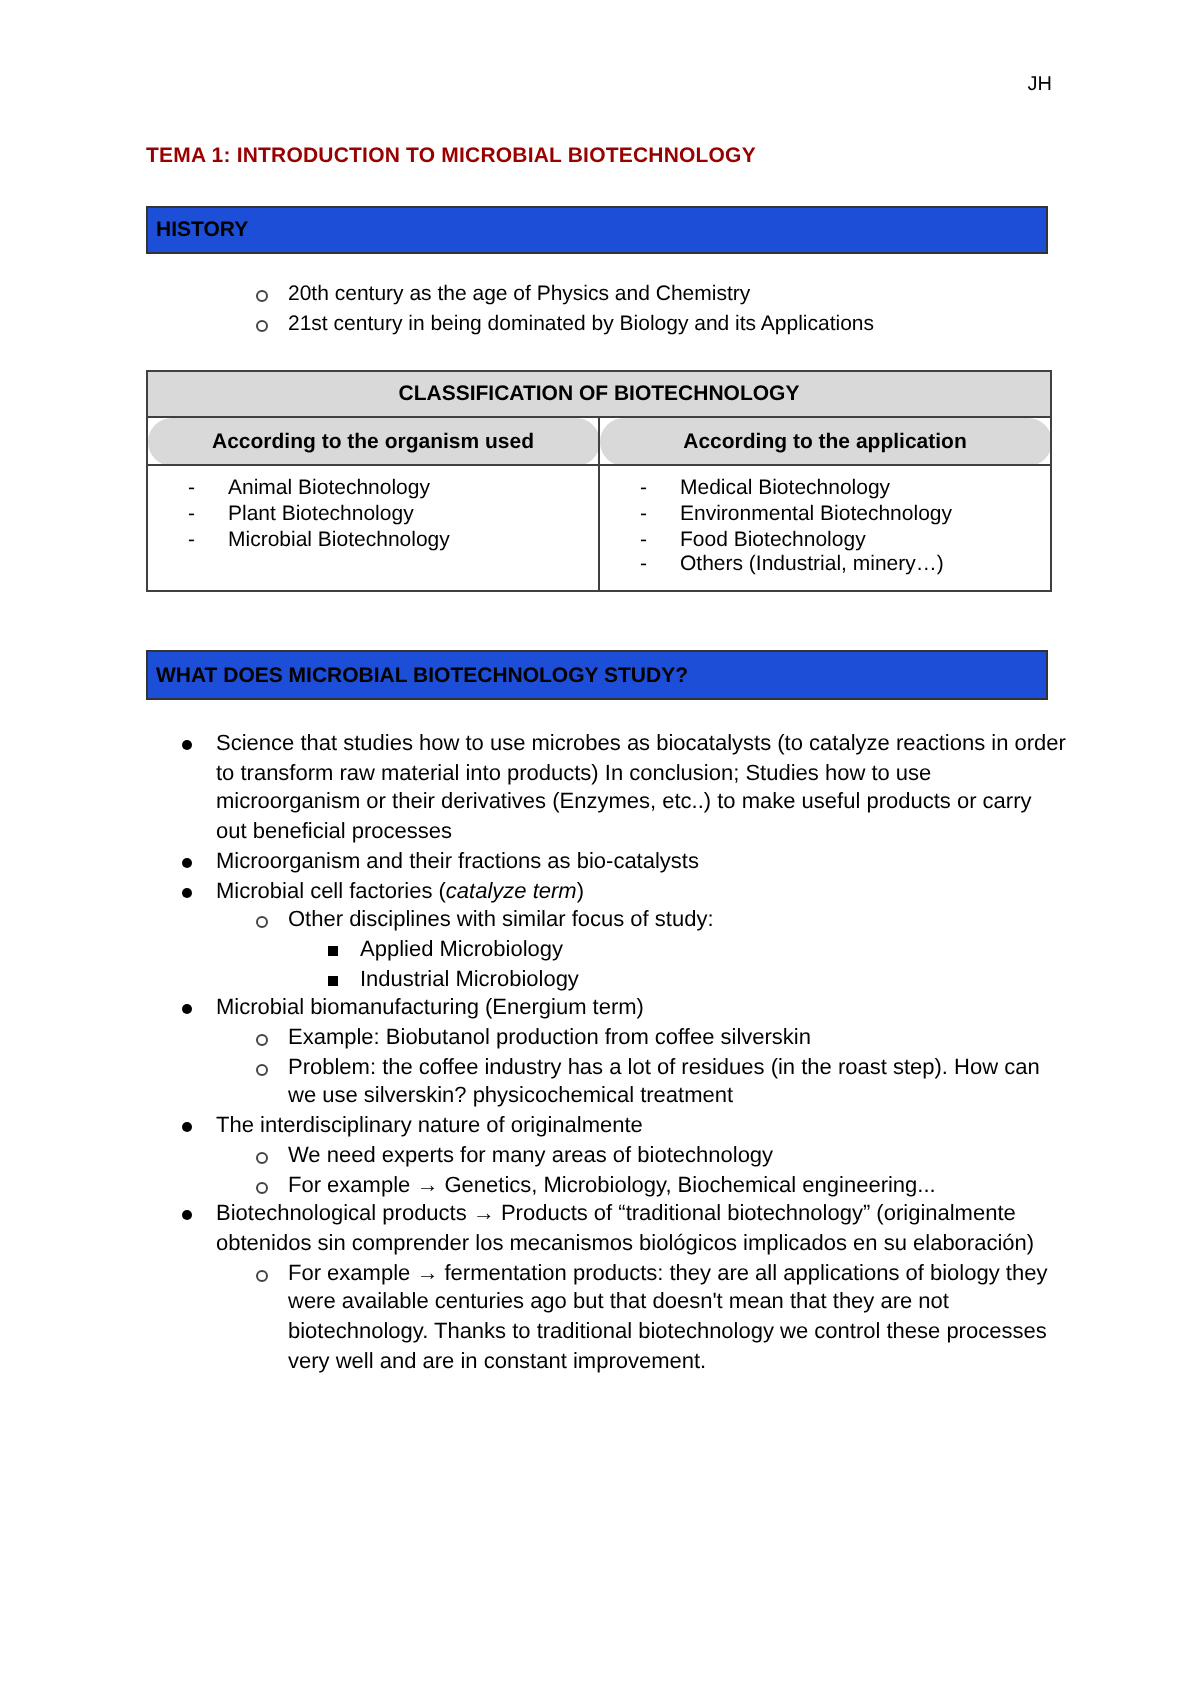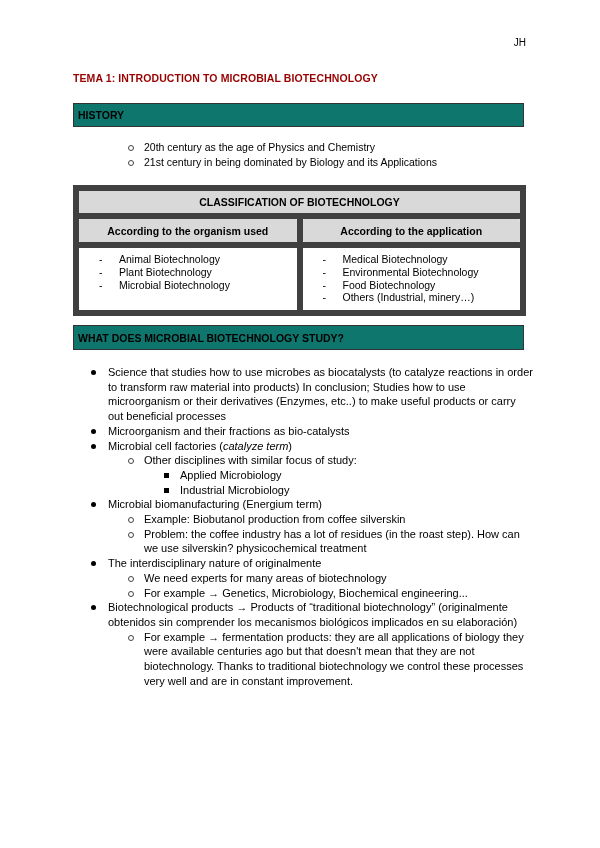--- a/index.html
+++ b/index.html
@@ -1,26 +1,26 @@
 <!DOCTYPE html>
 <html><head>
   <meta charset="utf-8">
   <style>
     html, body { margin: 0; padding: 0; background: #ffffff; }
     body { width: 600px; height: 848px; position: relative; font-family: "Liberation Sans", sans-serif; color: #000; overflow: hidden; }
     .author { position: absolute; top: 37px; right: 74px; font-size: 10px; text-align: center; }
     .doc-title { position: absolute; top: 72px; left: 73px; font-size: 10.5px; font-weight: bold; color: #990000; letter-spacing: 0.1px; }
-    .section-box { position: absolute; left: 73px; width: 451px; background: #0f766e; border: 1px solid #333; font-weight: bold; font-size: 10.5px; box-sizing: border-box; padding-left: 4px; display: flex; align-items: center; }
+    .section-box { position: absolute; left: 73px; width: 451px; background: #1d4ed8; border: 1px solid #333; font-weight: bold; font-size: 10.5px; box-sizing: border-box; padding-left: 4px; display: flex; align-items: center; }
     .history-box { top: 103px; height: 24px; }
     .what-box { top: 325px; height: 25px; }
     ul.hist { position: absolute; top: 140px; left: 124px; margin: 0; padding: 0; list-style: none; font-size: 10.5px; line-height: 15px; }
     ul.hist li { position: relative; padding-left: 20px; }
     .circ::before { content: ""; position: absolute; left: 4px; top: 5px; width: 4px; height: 4px; border: 1px solid #444; border-radius: 50%; }
     table.cls { position: absolute; top: 185px; left: 73px; width: 453px; border-collapse: collapse; font-size: 10.5px; }
-    table.cls td, table.cls th { border: 6px solid #404040; }
+    table.cls td, table.cls th { border: 1px solid #404040; }
     table.cls .head { background: #d9d9d9; text-align: center; font-weight: bold; height: 22px; padding: 0; }
     table.cls .sub { background: #d9d9d9; text-align: center; font-weight: bold; height: 23px; padding: 0; width: 50%; border-radius: 12px; }
     table.cls .cell { vertical-align: top; padding: 5px 0 6px 0; height: 50px; }
     .dash-list { margin: 0; padding: 0; list-style: none; line-height: 12.8px; }
     .dash-list li { position: relative; padding-left: 40px; }
     .dash-list li::before { content: "-"; position: absolute; left: 20px; }
     .body-list { position: absolute; top: 365px; left: 88px; width: 445px; margin: 0; padding: 0; list-style: none; font-size: 11px; line-height: 14.7px; }
     .body-list > li { position: relative; padding-left: 20px; }
     .body-list > li::before { content: ""; position: absolute; left: 3px; top: 5px; width: 5px; height: 5px; background: #000; border-radius: 50%; }
     .l2 { margin: 0; padding: 0; list-style: none; }

